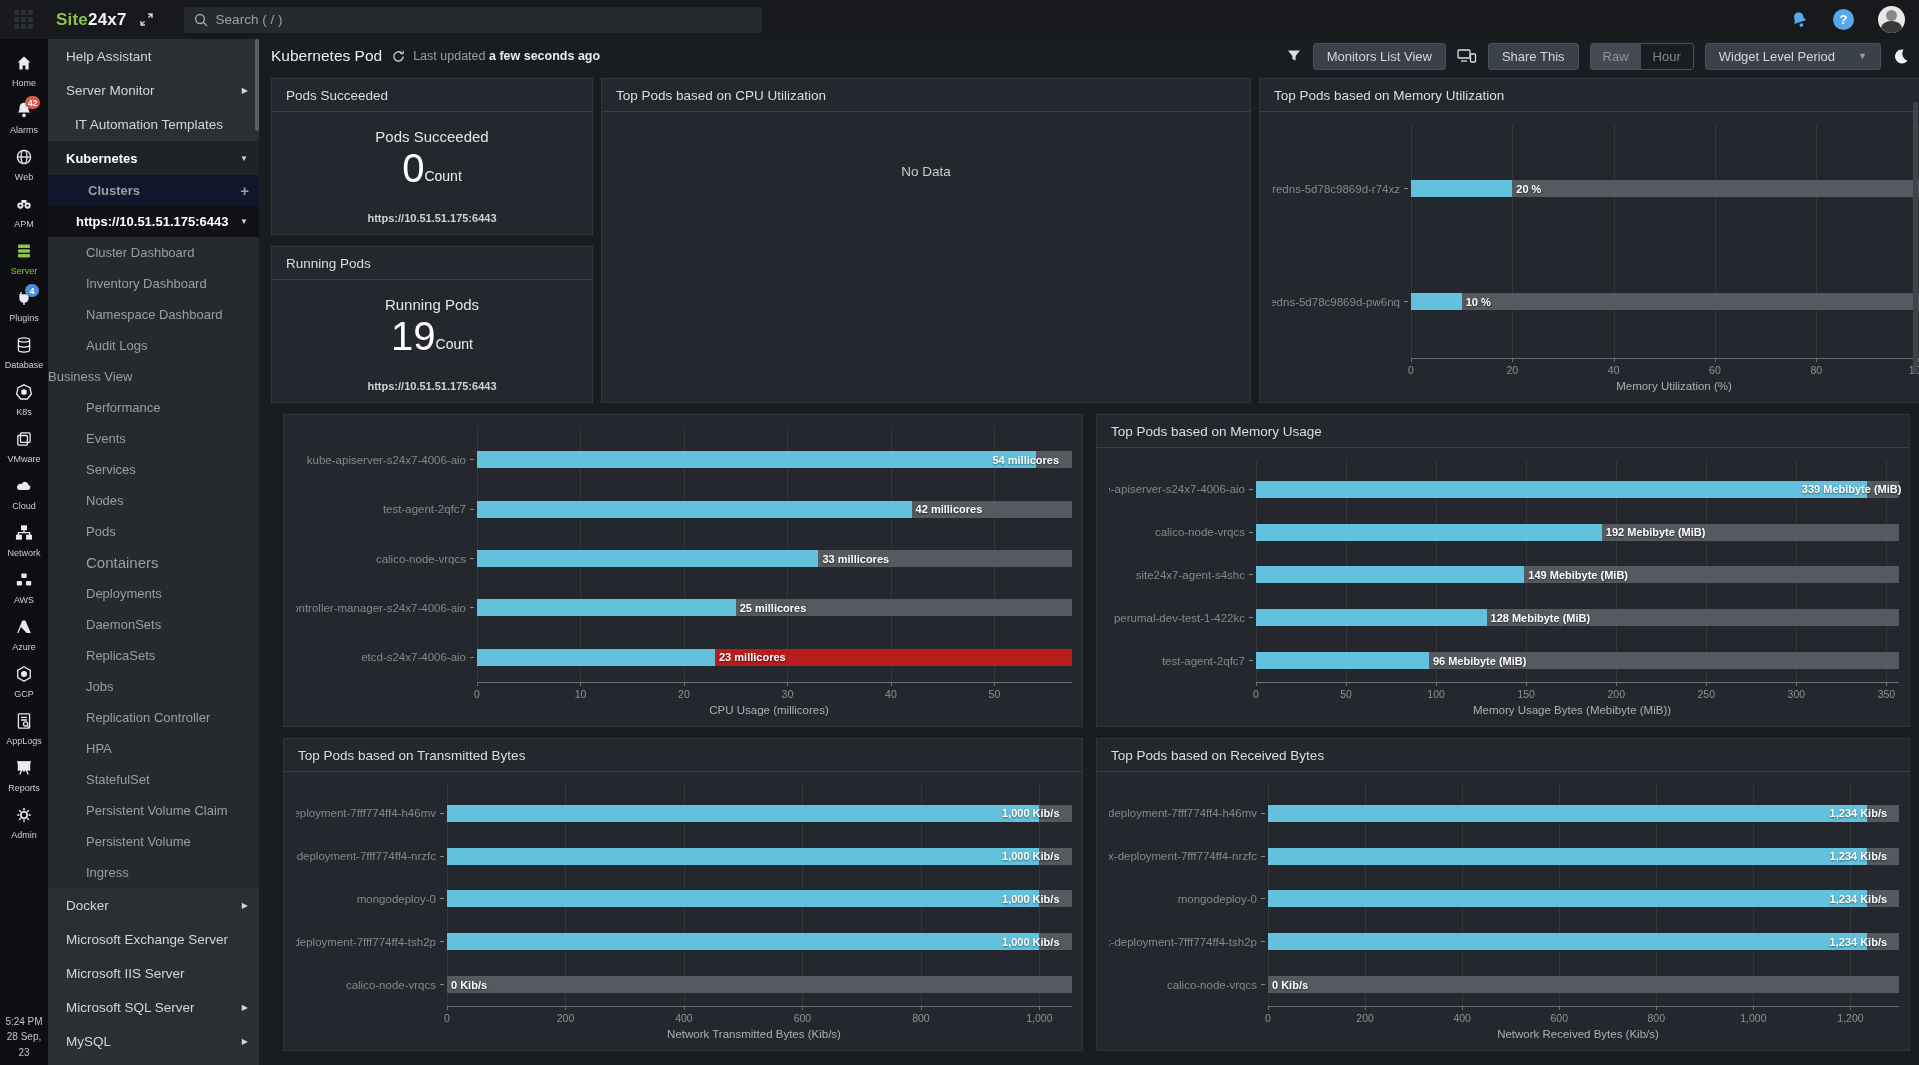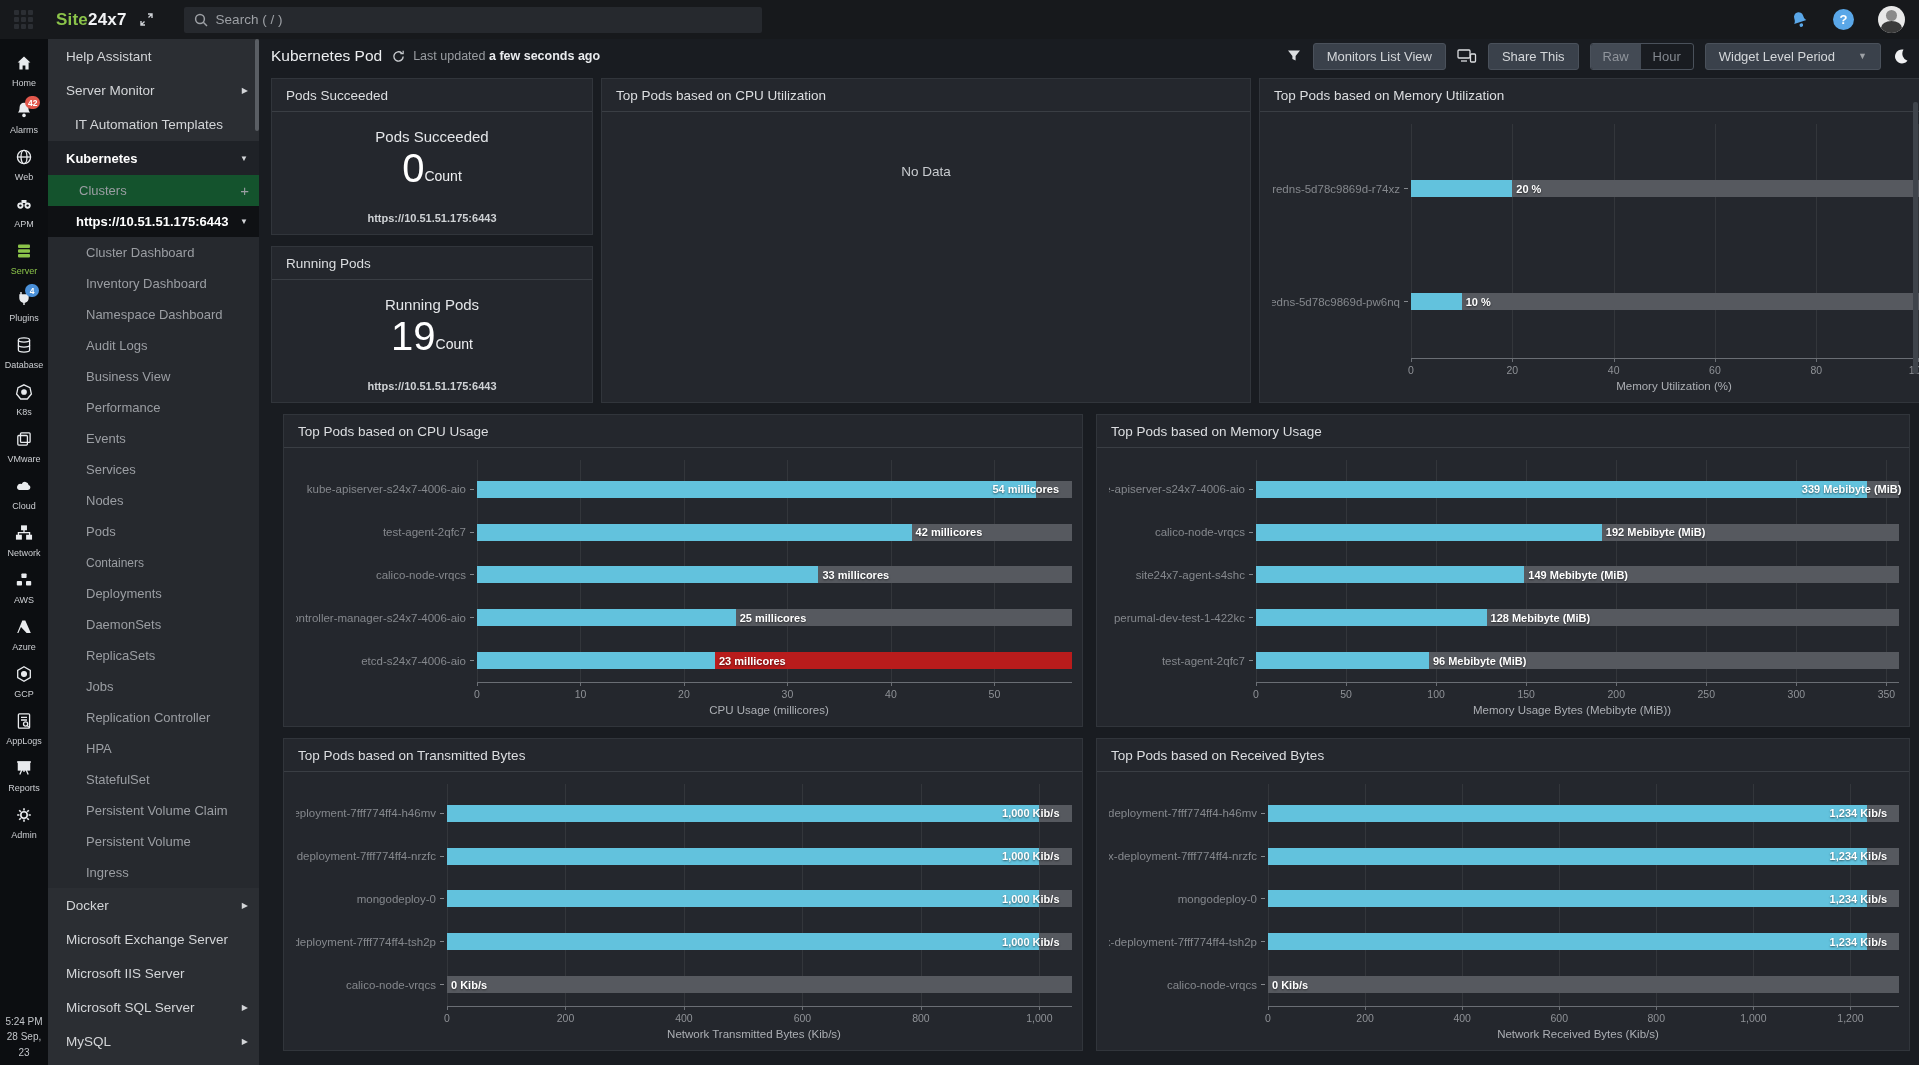--- a/index.html
+++ b/index.html
@@ -289,59 +289,59 @@
           <span>Server Monitor</span>
           <span class="cv">▶</span>
         </div>
         <div class="sb-item" style="padding-left: 27px; height: 34px; background: rgb(43, 46, 51); color: rgb(211, 213, 216); font-weight: normal; font-size: 13.5px;">
           <span>IT Automation Templates</span>
         </div>
         <div class="sb-item" style="padding-left: 18px; height: 34px; background: rgb(31, 34, 39); color: rgb(255, 255, 255); font-weight: bold; font-size: 13px;">
           <span>Kubernetes</span>
           <span class="cv">▼</span>
         </div>
-        <div class="sb-item" style="padding-left: 31px; height: 31px; background: #14532d; color: rgb(155, 158, 163); font-weight: normal; font-size: 13px;">
+        <div class="sb-item" style="padding-left: 40px; height: 31px; background: #0f172a; color: rgb(155, 158, 163); font-weight: bold; font-size: 13px;">
           <span>Clusters</span>
           <span class="plus">+</span>
         </div>
         <div class="sb-item" style="padding-left: 28px; height: 31px; background: rgb(15, 17, 20); color: rgb(255, 255, 255); font-weight: bold; font-size: 13px;">
           <span>https://10.51.51.175:6443</span>
           <span class="cv">▼</span>
         </div>
         <div class="sb-item" style="padding-left: 38px; height: 31px; background: rgb(38, 41, 46); color: rgb(155, 158, 163); font-weight: normal; font-size: 13px;">
           <span>Cluster Dashboard</span>
         </div>
         <div class="sb-item" style="padding-left: 38px; height: 31px; background: rgb(38, 41, 46); color: rgb(155, 158, 163); font-weight: normal; font-size: 13px;">
           <span>Inventory Dashboard</span>
         </div>
         <div class="sb-item" style="padding-left: 38px; height: 31px; background: rgb(38, 41, 46); color: rgb(155, 158, 163); font-weight: normal; font-size: 13px;">
           <span>Namespace Dashboard</span>
         </div>
         <div class="sb-item" style="padding-left: 38px; height: 31px; background: rgb(38, 41, 46); color: rgb(155, 158, 163); font-weight: normal; font-size: 13px;">
           <span>Audit Logs</span>
         </div>
-        <div class="sb-item" style="padding-left: 38px; height: 31px; background: rgb(38, 41, 46); color: rgb(155, 158, 163); font-weight: normal; font-size: 13px;">
+        <div class="sb-item" style="height: 31px; background: rgb(38, 41, 46); color: rgb(155, 158, 163); font-weight: normal; font-size: 13px;">
           <span>Business View</span>
         </div>
         <div class="sb-item" style="padding-left: 38px; height: 31px; background: rgb(38, 41, 46); color: rgb(155, 158, 163); font-weight: normal; font-size: 13px;">
           <span>Performance</span>
         </div>
         <div class="sb-item" style="padding-left: 38px; height: 31px; background: rgb(38, 41, 46); color: rgb(155, 158, 163); font-weight: normal; font-size: 13px;">
           <span>Events</span>
         </div>
         <div class="sb-item" style="padding-left: 38px; height: 31px; background: rgb(38, 41, 46); color: rgb(155, 158, 163); font-weight: normal; font-size: 13px;">
           <span>Services</span>
         </div>
         <div class="sb-item" style="padding-left: 38px; height: 31px; background: rgb(38, 41, 46); color: rgb(155, 158, 163); font-weight: normal; font-size: 13px;">
           <span>Nodes</span>
         </div>
         <div class="sb-item" style="padding-left: 38px; height: 31px; background: rgb(38, 41, 46); color: rgb(155, 158, 163); font-weight: normal; font-size: 13px;">
           <span>Pods</span>
         </div>
-        <div class="sb-item" style="padding-left: 38px; height: 31px; background: rgb(38, 41, 46); color: rgb(155, 158, 163); font-weight: normal; font-size: 12px;">
+        <div class="sb-item" style="padding-left: 38px; height: 31px; background: rgb(38, 41, 46); color: rgb(155, 158, 163); font-weight: normal; font-size: 15px;">
           <span>Containers</span>
         </div>
         <div class="sb-item" style="padding-left: 38px; height: 31px; background: rgb(38, 41, 46); color: rgb(155, 158, 163); font-weight: normal; font-size: 13px;">
           <span>Deployments</span>
         </div>
         <div class="sb-item" style="padding-left: 38px; height: 31px; background: rgb(38, 41, 46); color: rgb(155, 158, 163); font-weight: normal; font-size: 13px;">
           <span>DaemonSets</span>
         </div>
         <div class="sb-item" style="padding-left: 38px; height: 31px; background: rgb(38, 41, 46); color: rgb(155, 158, 163); font-weight: normal; font-size: 13px;">
           <span>ReplicaSets</span>
@@ -512,21 +512,20 @@
                 <div class="hc-tick" style="left: calc(94.3396% + 7.86792px);"></div>
                 <div class="hc-ticklbl" style="left: calc(94.3396% + 7.86792px);">100</div>
               </div>
               <div class="hc-xtitle" style="padding-left: 128px;">Memory Utilization (%)</div>
             </div>
         </div>
       </div>
 
       <div class="grid-r2">
         <div class="widget">
-          <div class="w-head">Top Pods based on CPU Usage</div>
           <div class="hc" id="chart-cpu_usage">
               <div class="hc-rows">
                 <div class="hc-grid" style="left: 181px; right: 0px;">
                   <i style="left: 0%;"></i>
                   <i style="left: 17.3913%;"></i>
                   <i style="left: 34.7826%;"></i>
                   <i style="left: 52.1739%;"></i>
                   <i style="left: 69.5652%;"></i>
                   <i style="left: 86.9565%;"></i>
                 </div>

